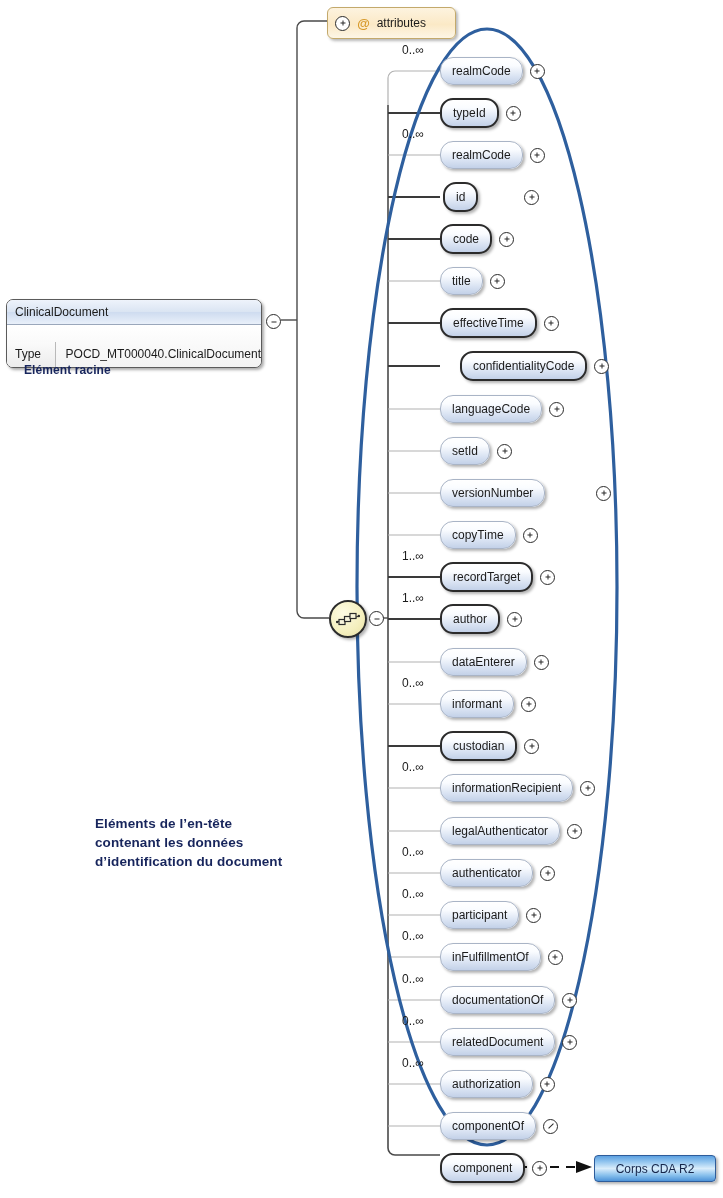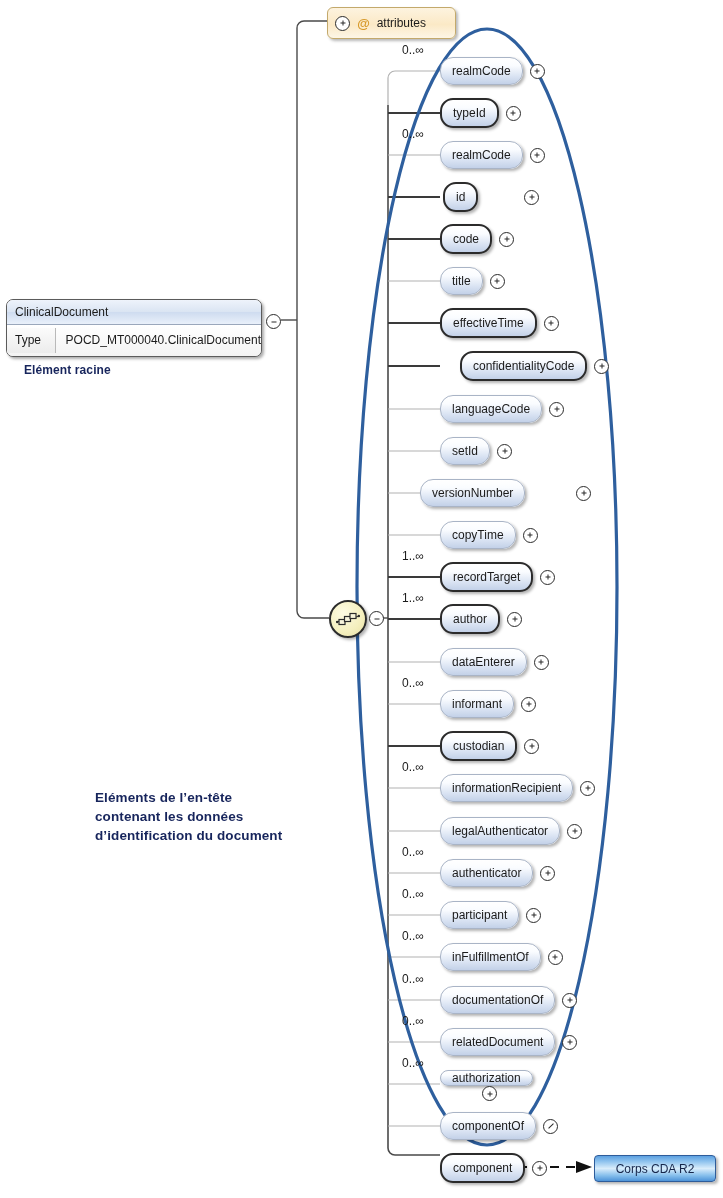--- a/index.html
+++ b/index.html
@@ -18,31 +18,31 @@
     background:#ffffff;
     box-shadow:2px 2px 3px rgba(0,0,0,.33);
     overflow:hidden;
   }
   .rootbox .rb-title{
     height:24px; line-height:24px; padding:0 8px;
     font-size:12px; color:#1b1b1b;
     background:linear-gradient(#eef3fb 0%,#dbe5f3 48%,#cfdcf0 52%,#e9f0fa 100%);
     border-bottom:1px solid #9aa7bb;
   }
-  .rootbox .rb-row{ display:flex; height:31px; align-items:center;
+  .rootbox .rb-row{ display:flex; height:42px; align-items:flex-end;
     background:linear-gradient(#ffffff 0%,#f3f3f3 100%);}
   .rootbox .rb-key{ width:42px; line-height:25px; padding-left:8px;
     font-size:12px; color:#1b1b1b; border-right:1px solid #b9b9b9;
     background:linear-gradient(#fbfbfb 0%,#ececec 100%);}
   .rootbox .rb-val{ flex:1; line-height:25px; padding-left:10px; font-size:12px; color:#1b1b1b;}
 
   
   .note{ position:absolute; color:#17255c; font-weight:bold; letter-spacing:.1px;}
   #note-root{ left:24px; top:363px; font-size:12px;}
-  #note-header{ left:95px; top:788px; font-size:13.5px; line-height:19px; width:200px;}
+  #note-header{ left:95px; top:814px; font-size:13.5px; line-height:19px; width:200px;}
 
   
   .attrbox{
     position:absolute; left:327px; top:7px; height:30px; width:120px;
     border:1px solid #c3a96b; border-radius:6px;
     background:linear-gradient(#fdf3df 0%,#fbe9c6 55%,#fdf6e6 100%);
     box-shadow:2px 2px 3px rgba(0,0,0,.28);
     display:flex; align-items:center; gap:7px; padding-left:7px;
   }
   .attrbox .at-label{font-size:12px;color:#1b1b1b;}
@@ -225,21 +225,21 @@
         <span class="circ exp plus"></span>
       </div>
       <div class="node" style="left: 440px; top: 395px;">
         <div class="pill opt">languageCode</div>
         <span class="circ exp plus"></span>
       </div>
       <div class="node" style="left: 440px; top: 437px;">
         <div class="pill opt">setId</div>
         <span class="circ exp plus"></span>
       </div>
-      <div class="node" style="left: 420px; top: 479px; gap: 44px;">
+      <div class="node" style="left: 440px; top: 479px; gap: 44px;">
         <div class="pill opt">versionNumber</div>
         <span class="circ exp plus"></span>
       </div>
       <div class="node" style="left: 440px; top: 521px;">
         <div class="pill opt">copyTime</div>
         <span class="circ exp plus"></span>
       </div>
       <div class="node" style="left: 440px; top: 563px;">
         <div class="pill req">recordTarget</div>
         <span class="circ exp plus"></span>
@@ -290,21 +290,21 @@
       <div class="node" style="left: 440px; top: 986px;">
         <div class="pill opt">documentationOf</div>
         <span class="circ exp plus"></span>
       </div>
       <div class="card" style="left: 402px; top: 972px;">0..∞</div>
       <div class="node" style="left: 440px; top: 1028px;">
         <div class="pill opt">relatedDocument</div>
         <span class="circ exp plus"></span>
       </div>
       <div class="card" style="left: 402px; top: 1014px;">0..∞</div>
-      <div class="node" style="left: 440px; top: 1070px; flex-direction: column;">
+      <div class="node" style="left: 440px; top: 1070px;">
         <div class="pill opt">authorization</div>
         <span class="circ exp plus"></span>
       </div>
       <div class="card" style="left: 402px; top: 1056px;">0..∞</div>
       <div class="node" style="left: 440px; top: 1112px;">
         <div class="pill opt">componentOf</div>
         <span class="circ exp slash"></span>
       </div>
       <div class="node" style="left: 440px; top: 1154px; align-items: center;">
         <div class="pill req">component</div>

